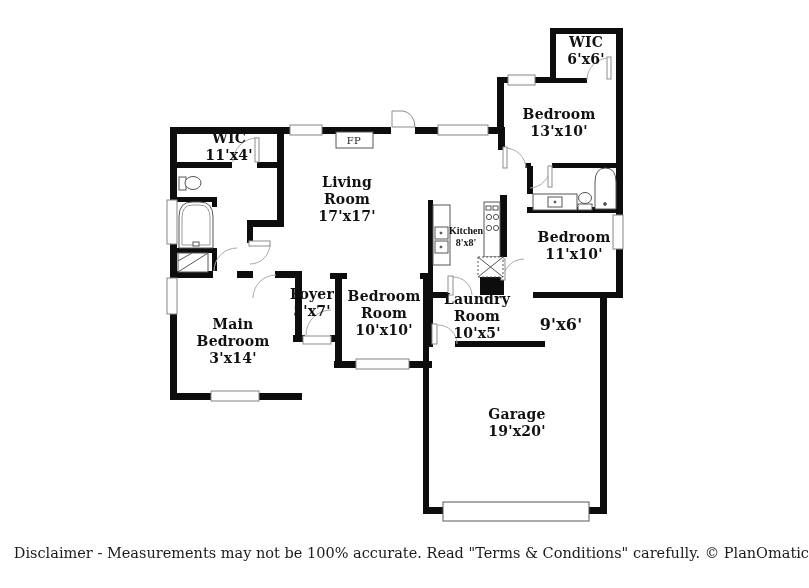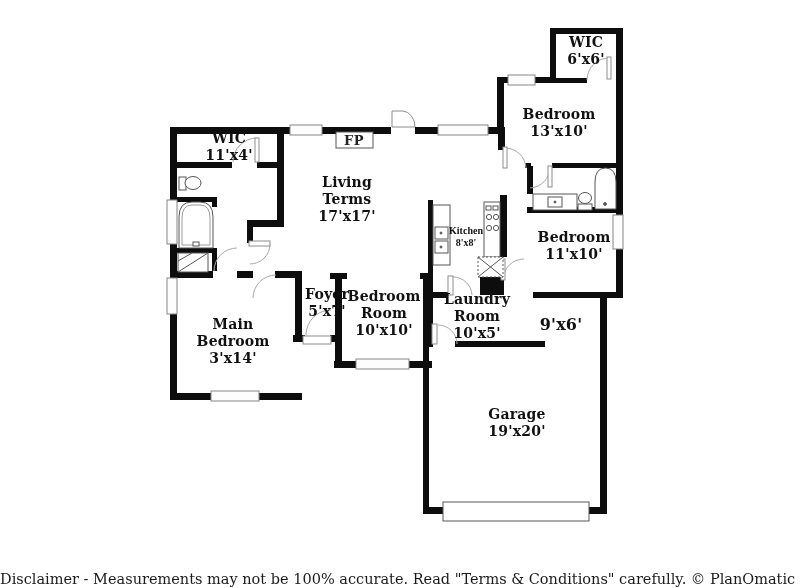--- a/index.html
+++ b/index.html
@@ -8,23 +8,23 @@
   .plan{position:absolute;left:0;top:0;width:668px;height:588px;}
   svg{position:absolute;left:0;top:0;}
   .room-label{position:absolute;transform:translate(-50%,-50%);
       text-align:center;color:#111;font-weight:bold;font-size:14px;
       line-height:1.2;letter-spacing:.2px;white-space:nowrap;}
   .room-label .nm{white-space:pre-line;display:block;}
   .room-label .dm{display:block;}
   .room-label.small{font-size:10px;line-height:1.15;letter-spacing:0;font-family:Liberation Serif, serif;}
   .room-label.big-dim{font-size:16px;}
   .fp-label{position:absolute;transform:translate(-50%,-50%);
-      font-size:13px;font-weight:bold;color:#222;letter-spacing:.5px;}
-  .footer{position:absolute;left:0;right:0;top:545px;text-align:left;
-      font-size:14.5px;color:#1b1b1b;margin-top:26px;}
+      font-size:10px;font-weight:normal;color:#222;letter-spacing:.5px;}
+  .footer{position:absolute;left:0;right:0;top:545px;text-align:right;
+      font-size:14.5px;color:#1b1b1b;}
 </style>
 </head>
 <body>
 
 <div class="plan">
 <svg width="809" height="588" viewBox="0 0 809 588">
   <g fill="#0d0d0d" stroke="none" shape-rendering="crispEdges">
 
     <rect x="170" y="127" width="120" height="7"></rect>
     <rect x="322" y="127" width="69" height="7"></rect>
@@ -177,32 +177,32 @@
   <div class="room-label" style="left:559px;top:123px">
       <span class="nm">Bedroom</span>
       <span class="dm">13'x10'</span>
     </div>
   <div class="room-label" style="left:229px;top:147px">
       <span class="nm">WIC</span>
       <span class="dm">11'x4'</span>
     </div>
   <div class="room-label" style="left:347px;top:199px">
       <span class="nm">Living
-Terms</span>
+Room</span>
       <span class="dm">17'x17'</span>
     </div>
   <div class="room-label small" style="left:466px;top:236px">
       <span class="nm">Kitchen</span>
       <span class="dm">8'x8'</span>
     </div>
   <div class="room-label" style="left:574px;top:246px">
       <span class="nm">Bedroom</span>
       <span class="dm">11'x10'</span>
     </div>
-  <div class="room-label" style="left:327px;top:303px">
+  <div class="room-label" style="left:312px;top:303px">
       <span class="nm">Foyer</span>
       <span class="dm">5'x7'</span>
     </div>
   <div class="room-label" style="left:384px;top:313px">
       <span class="nm">Bedroom
 Room</span>
       <span class="dm">10'x10'</span>
     </div>
   <div class="room-label" style="left:477px;top:316px">
       <span class="nm">Laundry

